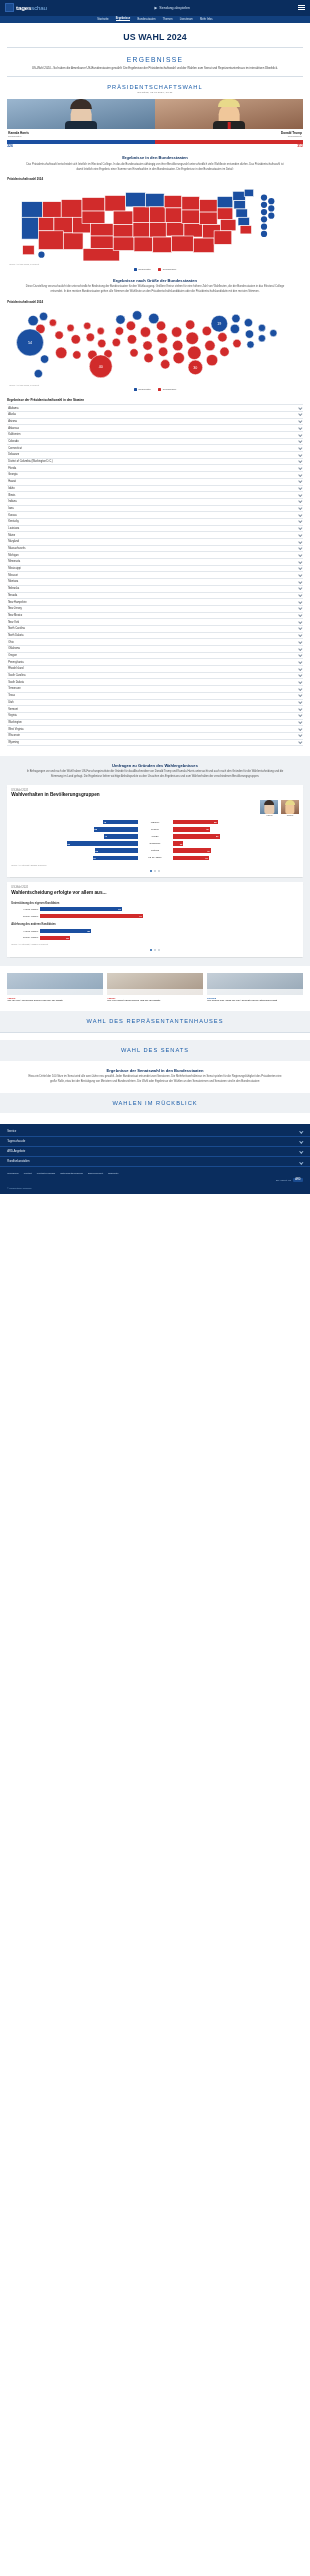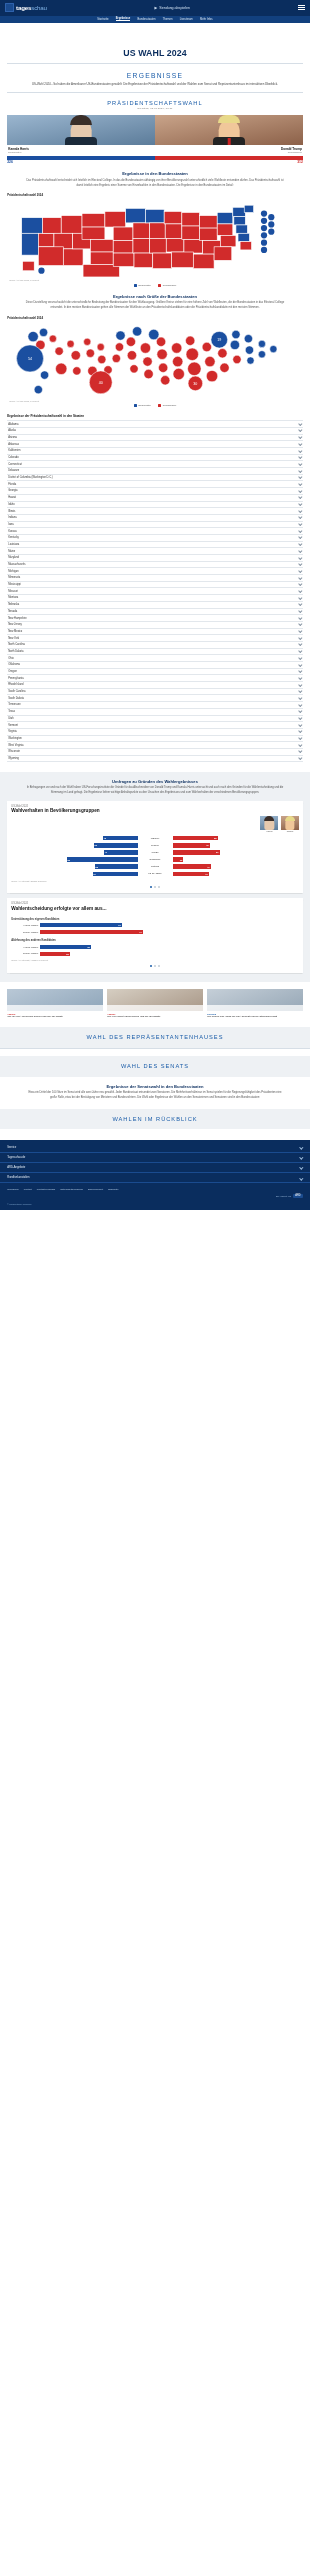--- a/index.html
+++ b/index.html
@@ -30,21 +30,21 @@
   .navbar {
     background:#12407e; height:7.2px; display:flex; align-items:center;
     justify-content:center; gap:7.2px;
   }
   .navbar span { color:#dbe8f5; font-size:2.7px; }
   .navbar span.active { color:#fff; font-weight:bold; border-bottom:0.5px solid #fff;}
 
   
   .page-title {
     text-align:center; font-size:8.8px; font-weight:bold; color:#0a2d5e;
-    padding:9.3px 0 5.2px; letter-spacing:0.1px;margin-top:16px;
+    padding:9.3px 0 5.2px; letter-spacing:0.1px;
   }
   .hr-thin { height:0.5px; background:#d6dee6; margin:0 7.2px; }
 
   .section-head {
     text-align:center; color:#1a5ca8; font-size:6.7px; letter-spacing:1.3px;
     padding:8.3px 0 3.1px; font-weight:normal;
   }
   .section-sub {
     text-align:center; font-size:2.9px; color:#444; line-height:1.65;
     padding:0 25px 5.2px;

